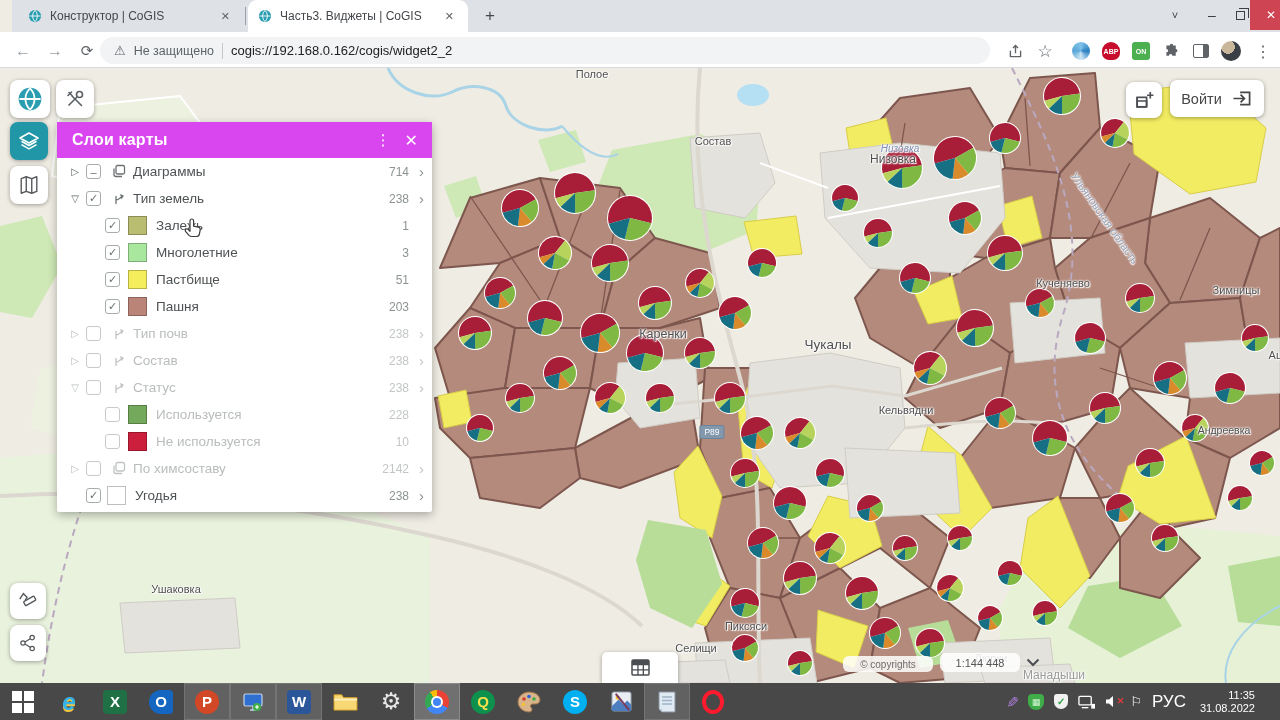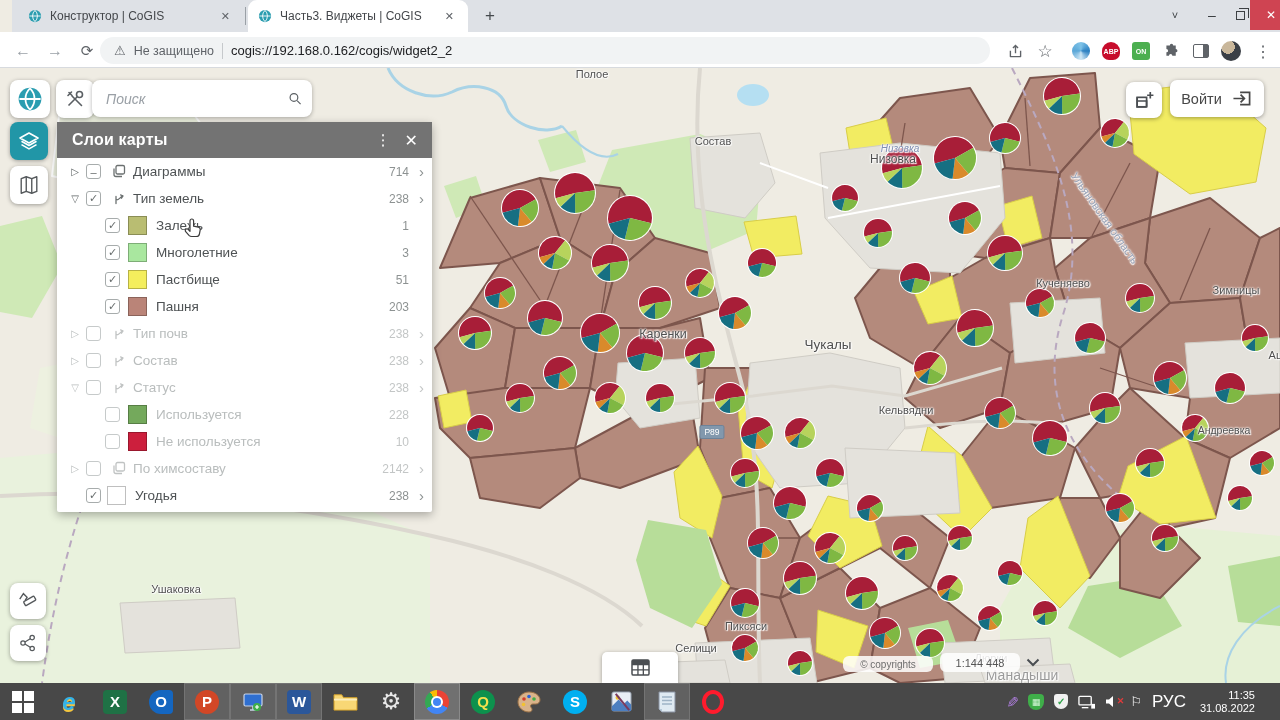--- a/index.html
+++ b/index.html
@@ -59,21 +59,21 @@
             box-shadow:0 1px 4px rgba(0,0,0,.3); display:flex; align-items:center; padding:0 10px 0 14px; }
   .search input { flex:1; border:none; outline:none; font-size:14px; font-style:italic; color:#555; background:transparent; font-family:"Liberation Sans",sans-serif; }
   .search input::placeholder { color:#9aa0a6; font-style:italic; }
   .login { position:absolute; left:1170px; top:12px; width:94px; height:37px; background:#fff; border-radius:7px;
            box-shadow:0 1px 4px rgba(0,0,0,.35); display:flex; align-items:center; justify-content:center; gap:9px;
            font-size:14.5px; color:#474747; }
 
   
   .lpanel { position:absolute; left:57px; top:54px; width:375px; height:390px; background:#fff; border-radius:2px;
             box-shadow:0 3px 10px rgba(0,0,0,.3); }
-  .lpanel-h { height:36px; background:#737373; display:flex; align-items:center; padding:0 12px 0 15px; }
+  .lpanel-h { height:36px; background:#d946ef; display:flex; align-items:center; padding:0 12px 0 15px; }
   .lpanel-h .t { flex:1; color:#fff; font-size:16px; font-weight:bold; letter-spacing:.2px; }
   .lpanel-h .kebab { color:#fff; font-size:15px; padding:0 12px; }
   .lpanel-h .close { color:#fff; font-size:16px; padding:0 2px; }
   .lrow { position:relative; height:27px; display:flex; align-items:center; font-size:13.5px; color:#4e5254; }
   .lrow .exp { position:absolute; left:11px; width:14px; text-align:center; font-size:10px; color:#5f6566; }
   .lrow .cb { position:absolute; left:29px; width:15px; height:15px; border:1.5px solid #a7acac; border-radius:3px;
               background:#fff; display:flex; align-items:center; justify-content:center; font-size:11px; color:#676c6c; }
   .lrow.child .cb { left:48px; }
   .lrow.semi .cb { left:29px; }
   .lrow .tico { position:absolute; left:55px; width:15px; height:15px; }
@@ -762,47 +762,40 @@
         <div class="maplabel" style="left: 893px; top: 91px; font-size: 12px;">Низовка</div>
         <div class="maplabel" style="left: 1063px; top: 215px; font-size: 11px;">Кученяево</div>
         <div class="maplabel" style="left: 1236px; top: 222px; font-size: 11px;">Зимницы</div>
         <div class="maplabel" style="left: 828px; top: 276px; font-size: 13.5px;">Чукалы</div>
         <div class="maplabel" style="left: 663px; top: 266px; font-size: 12.5px;">Каренки</div>
         <div class="maplabel" style="left: 906px; top: 342px; font-size: 11px;">Кельвядни</div>
         <div class="maplabel" style="left: 1224px; top: 362px; font-size: 10.5px;">Андреевка</div>
         <div class="maplabel" style="left: 746px; top: 558px; font-size: 11px;">Пиксяси</div>
         <div class="maplabel" style="left: 696px; top: 580px; font-size: 11px;">Селищи</div>
         <div class="maplabel" style="left: 991px; top: 590px; font-size: 11px;">Дюрки</div>
-        <div class="maplabel" style="left: 1022px; top: 607px; font-size: 14px; color: rgb(154, 154, 154);">Манадыши</div>
+        <div class="maplabel" style="left: 1054px; top: 607px; font-size: 12px; color: rgb(154, 154, 154);">Манадыши</div>
         <div class="maplabel" style="left: 176px; top: 521px; font-size: 11px;">Ушаковка</div>
         <div class="maplabel" style="left: 1292px; top: 287px; font-size: 11px;">Ащерино</div>
         <div class="maplabel" style="left: 1105px; top: 150px; font-size: 11px; color: rgb(149, 160, 181); transform: translate(-50%, -50%) rotate(55deg);">Ульяновская область</div>
       </div>
     <div class="roadbadge" style="left:712px;top:364px">Р89</div>
 
 
     <div class="fbtn" style="left:10px;top:12px;width:40px;height:38px">
       <svg width="26" height="26" viewBox="0 0 16 16">
           <circle cx="8" cy="8" r="7" fill="#2b9db0"></circle>
           <path d="M1.5 8 h13 M8 1.5 a9 9 0 0 1 0 13 M8 1.5 a9 9 0 0 0 0 13" stroke="#fff" stroke-width="1.1" fill="none"></path>
         </svg>
     </div>
     <div class="fbtn" style="left:56px;top:12px;width:38px;height:38px">
       <svg width="22" height="22" viewBox="0 0 22 22" fill="none" stroke="#5a5f63" stroke-width="1.6">
         <path d="M4.5 17.5 L13 9"></path>
           <circle cx="15.5" cy="6.5" r="3"></circle>
           <path d="M17.5 17.5 L8 8 M5 4.5 l3 3 M4 7.5 l3.5 -3.5" stroke-linecap="round"></path>
       </svg>
-    </div>
-    <div class="search">
-      <input placeholder="Поиск" style="">
-      <svg width="19" height="19" viewBox="0 0 20 20" fill="none" stroke="#5a5f63" stroke-width="1.7">
-          <circle cx="8.5" cy="8.5" r="5.5"></circle>
-          <path d="M13 13 L18 18"></path>
-        </svg>
     </div>
 
     <div class="fbtn teal" style="left:10px;top:54px;width:38px;height:38px">
       <svg width="24" height="24" viewBox="0 0 24 24" fill="none" stroke="#fff" stroke-width="1.6" stroke-linejoin="round">
         <path d="M12 4 L21 9 12 14 3 9 Z"></path>
           <path d="M4.5 12.2 L12 16.5 19.5 12.2"></path>
           <path d="M4.5 15.6 L12 19.9 19.5 15.6"></path>
       </svg>
     </div>
     <div class="fbtn" style="left:10px;top:98px;width:38px;height:38px">

